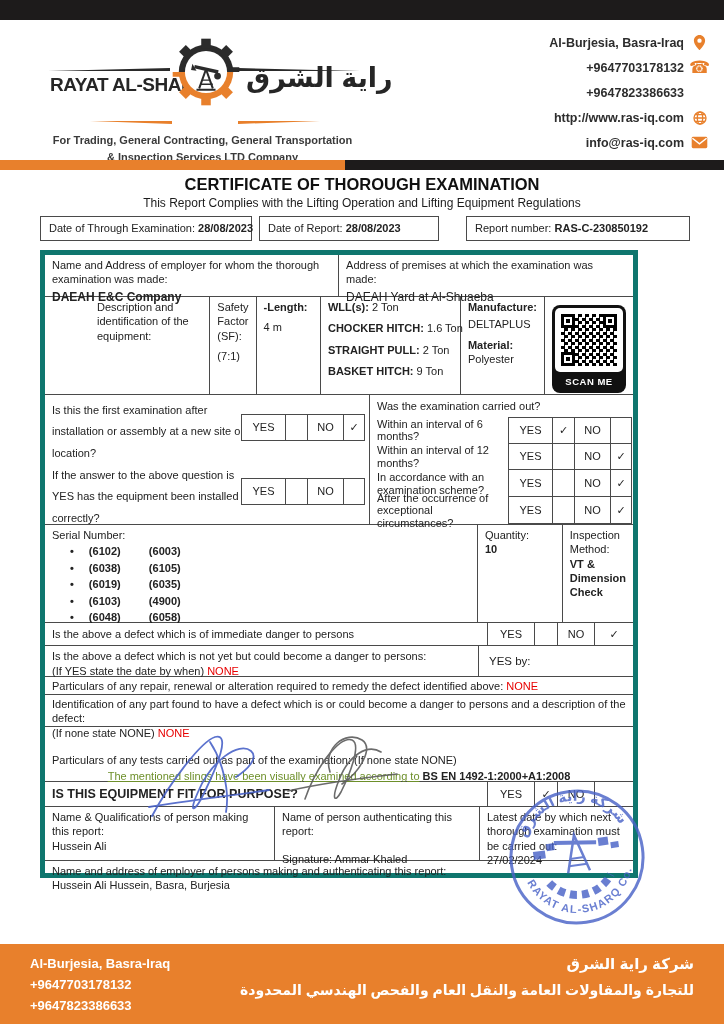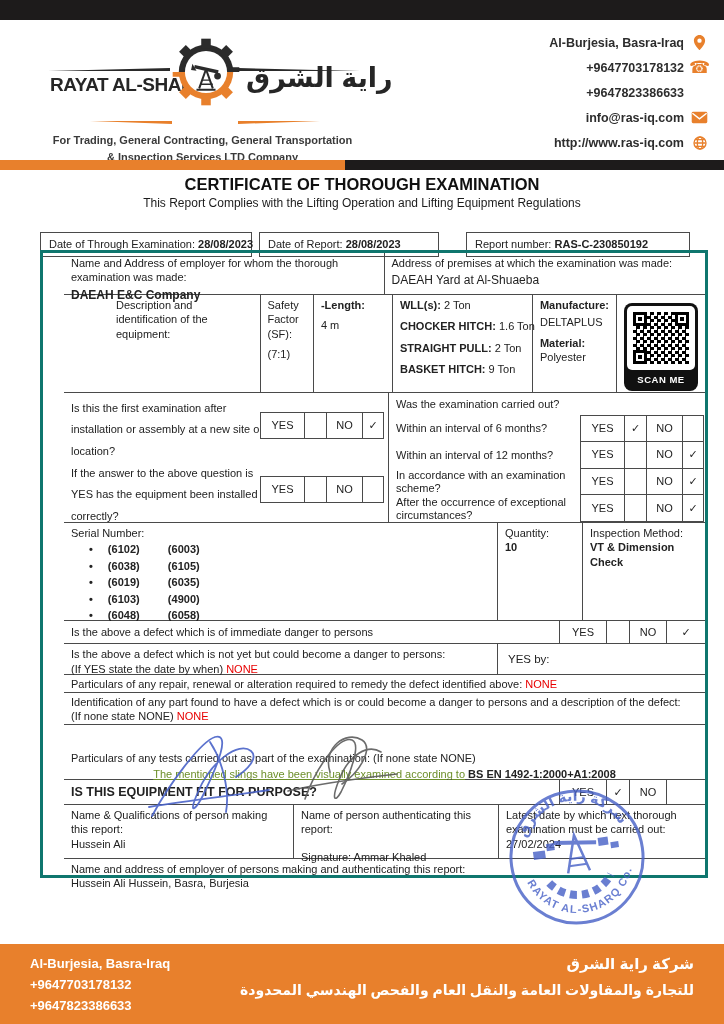--- a/index.html
+++ b/index.html
@@ -22,31 +22,31 @@
   .c-row{display:flex;justify-content:flex-end;align-items:center;gap:7px;height:25px;font-size:12.5px;font-weight:bold;color:#2d2d2d;}
   .c-icon{width:17px;height:17px;flex:0 0 17px;display:flex;align-items:center;justify-content:center;}
   .c-phone-glyph{color:#E8802C;font-size:17px;line-height:1;font-family:"DejaVu Sans",sans-serif;}
   
   .divider{position:absolute;top:160px;left:0;width:724px;height:10px;display:flex;}
   .div-orange{width:345px;background:#E8802C;}
   .div-black{flex:1;background:#1d1b1b;}
   .title{position:absolute;top:175px;left:0;width:724px;text-align:center;font-size:16.5px;font-weight:bold;color:#101010;}
   .subtitle{position:absolute;top:196px;left:0;width:724px;text-align:center;font-size:12px;color:#1c1c1c;}
   
-  .daterow{position:absolute;left:40px;top:232px;width:650px;display:flex;font-size:11px;}
+  .daterow{position:absolute;left:40px;top:216px;width:650px;display:flex;font-size:11px;}
   .datebox{border:1px solid #4a4a4a;height:25px;line-height:23px;padding-left:8px;box-sizing:border-box;white-space:nowrap;}
   .db1{width:212px;margin-right:7px;}
   .db2{width:180px;margin-right:27px;}
   .db3{flex:1;}
   .b{font-weight:bold;}
   .red{color:#e80000;}
   .green{color:#6d8f2a;text-decoration:underline;}
   
-  .maintable{position:absolute;left:40px;top:250px;width:668px;height:628px;border:3px solid #0f766e;
-             box-sizing:border-box;font-size:11px;display:flex;flex-direction:column;line-height:1.3;padding-left:21px;}
+  .maintable{position:absolute;left:40px;top:250px;width:598px;height:628px;border:5px solid #0f766e;
+             box-sizing:border-box;font-size:11px;display:flex;flex-direction:column;line-height:1.3;}
   .trow{display:flex;border-bottom:1px solid #4a4a4a;box-sizing:border-box;flex:0 0 auto;}
   .trow:last-child{border-bottom:none;flex:1;justify-content:flex-end;}
   .cell{box-sizing:border-box;border-right:1px solid #4a4a4a;padding:3px 7px;}
   .cellend{border-right:none;}
   .r-employer{height:42px;} .r-equip{height:98px;} .r-quest{height:130px;} .r-serial{height:98px;}
   .r-imm{height:23px;} .r-notyet{height:31px;} .r-repair{height:18px;} .r-ident{height:32px;}
   .r-tests{height:31px;margin-top:24px;} .r-fit{height:25px;} .r-person{height:54px;}
   .w-half{width:325px;} .w-desc{width:175px;margin-left:45px;} .w-sf{width:60px;} .w-len{width:90px;}
   .w-wll{width:140px;} .w-man{width:90px;} .w-qr{flex:1;}
   .wll-line{margin-bottom:7px;white-space:nowrap;}
@@ -183,37 +183,37 @@
         <span>+9647703178132</span>
         <span class="c-icon">
             <span class="c-phone-glyph">☎</span>
           </span>
       </div>
       <div class="c-row">
         <span>+9647823386633</span>
         <span class="c-icon"></span>
       </div>
       <div class="c-row">
-        <span>info@ras-iq.com</span>
-        <span class="c-icon">
-          <svg width="17" height="13" viewBox="0 0 24 18">
-              <rect x="1" y="1" width="22" height="16" rx="2" fill="#E8802C"></rect>
-              <path d="M2 3l10 8L22 3" stroke="#fff" stroke-width="2" fill="none"></path>
-            </svg>
-        </span>
-      </div>
-      <div class="c-row">
         <span>http://www.ras-iq.com</span>
         <span class="c-icon">
           <svg width="16" height="16" viewBox="0 0 24 24">
               <g stroke="#E8802C" stroke-width="2" fill="none">
                 <circle cx="12" cy="12" r="9"></circle>
                 <ellipse cx="12" cy="12" rx="4" ry="9"></ellipse>
                 <path d="M3.5 12h17M5 7h14M5 17h14"></path>
               </g>
+            </svg>
+        </span>
+      </div>
+      <div class="c-row">
+        <span>info@ras-iq.com</span>
+        <span class="c-icon">
+          <svg width="17" height="13" viewBox="0 0 24 18">
+              <rect x="1" y="1" width="22" height="16" rx="2" fill="#E8802C"></rect>
+              <path d="M2 3l10 8L22 3" stroke="#fff" stroke-width="2" fill="none"></path>
             </svg>
         </span>
       </div>
     </div>
   </div>
 
   <div class="divider">
     <div class="div-orange"></div>
     <div class="div-black"></div>
   </div>

